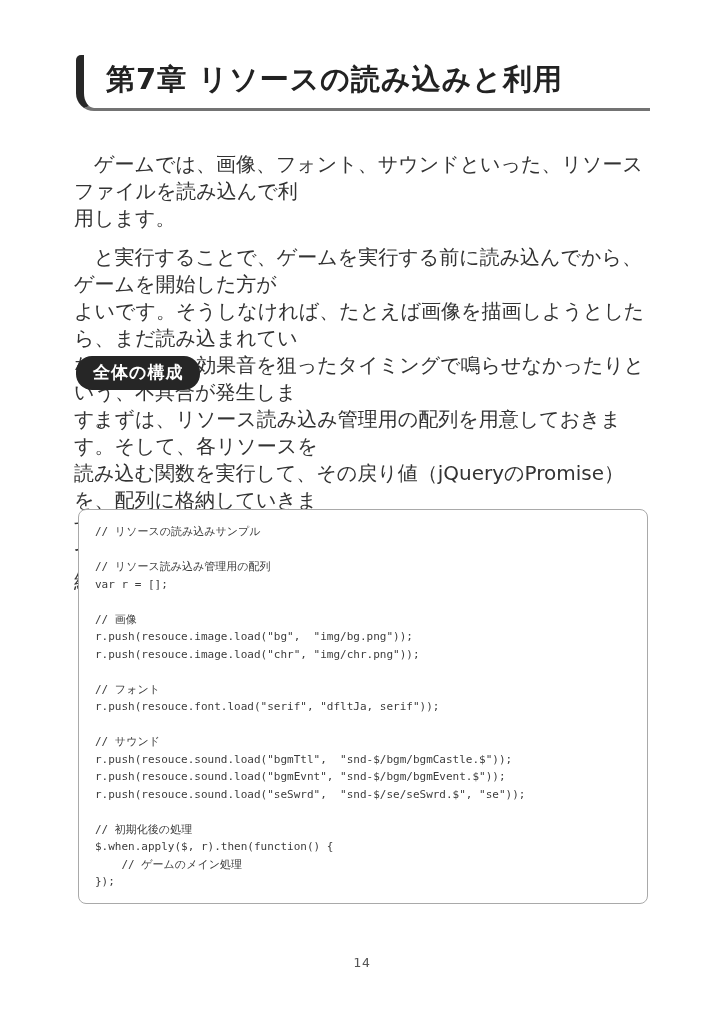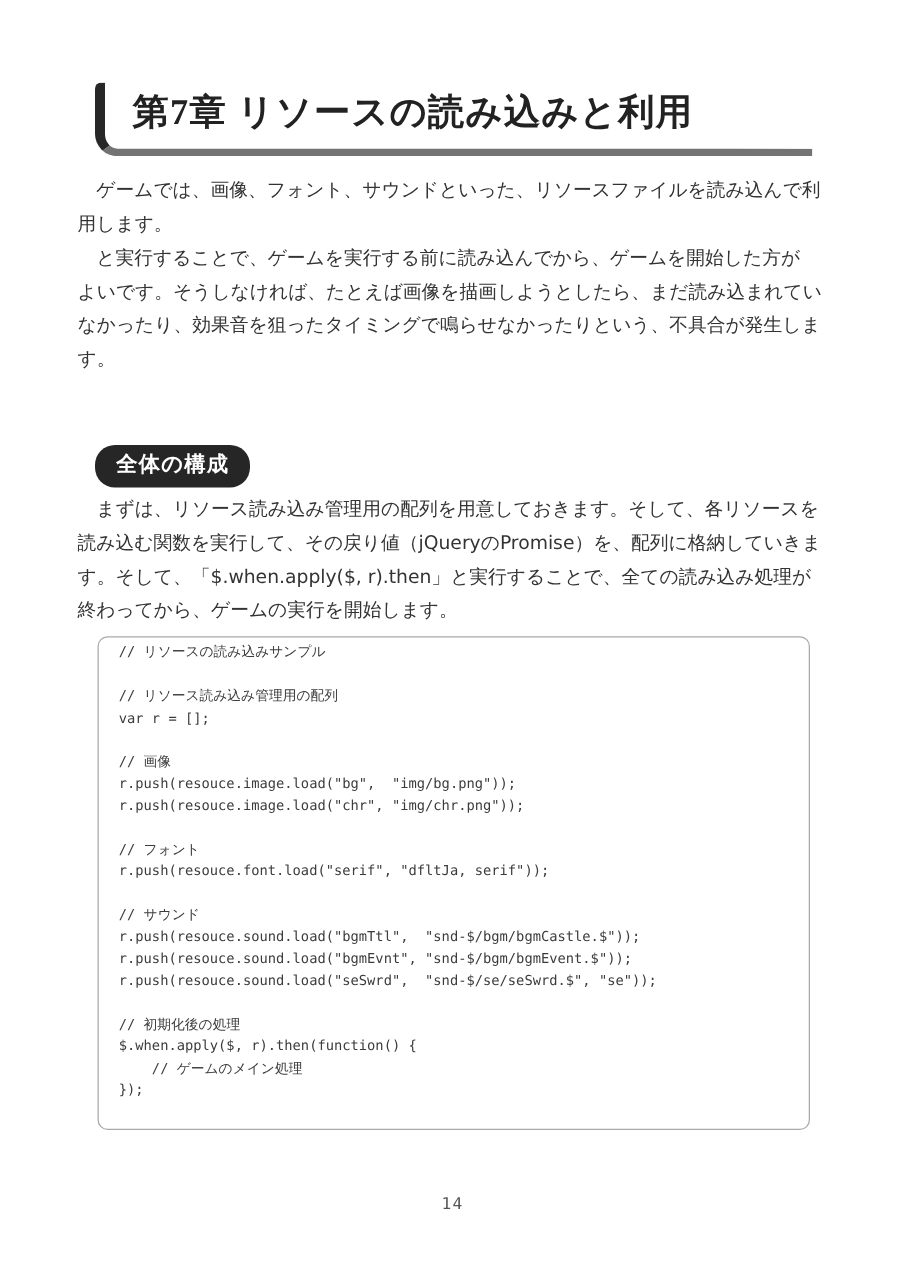--- a/index.html
+++ b/index.html
@@ -10,46 +10,45 @@
     background: #ffffff;
     font-family: "DejaVu Sans", "Liberation Sans", sans-serif;
     color: #333;
     overflow: hidden;
   }
 
   
   .chapter {
     position: absolute;
     left: 76px;
-    top: 66px;
+    top: 55px;
     width: 574px;
     box-sizing: border-box;
     border-left: 8px solid #272727;
-    border-bottom: 6px solid #737373;
+    border-bottom: 3px solid #737373;
     border-bottom-left-radius: 18px;
     border-top-left-radius: 5px;
     padding: 6px 0 9px 22px;
-    font-family: Liberation Serif, serif;
   }
   .chapter-title {
     margin: 0;
     font-size: 29px;
     line-height: 1.3;
     font-weight: bold;
     color: #222;
     letter-spacing: 1px;
   }
 
   
   .body-block { position: absolute; left: 62px; width: 600px; }
   .intro-block   { top: 139px; }
   .section-block { top: 394px; }
   .body-text {
-    margin: 0;
-    font-size: 15px;
+    margin: 12px;
+    font-size: 20px;
     line-height: 27px;
     color: #333;
     white-space: pre-line;
   }
 
   
   .section-badge {
     position: absolute;
     left: 76px;
     top: 356px;
@@ -67,21 +66,21 @@
   .code-box {
     position: absolute;
     left: 78px;
     top: 509px;
     width: 570px;
     height: 395px;
     box-sizing: border-box;
     margin: 0;
     border: 1.5px solid #a9a9a9;
     border-radius: 8px;
-    padding: 3px 16px;
+    padding: 13px 16px;
     background: #ffffff;
     font-family: "DejaVu Sans Mono", "Liberation Mono", monospace;
     font-size: 11px;
     line-height: 17.5px;
     color: #3c3c3c;
     white-space: pre;
     overflow: hidden;
   }
 
   

